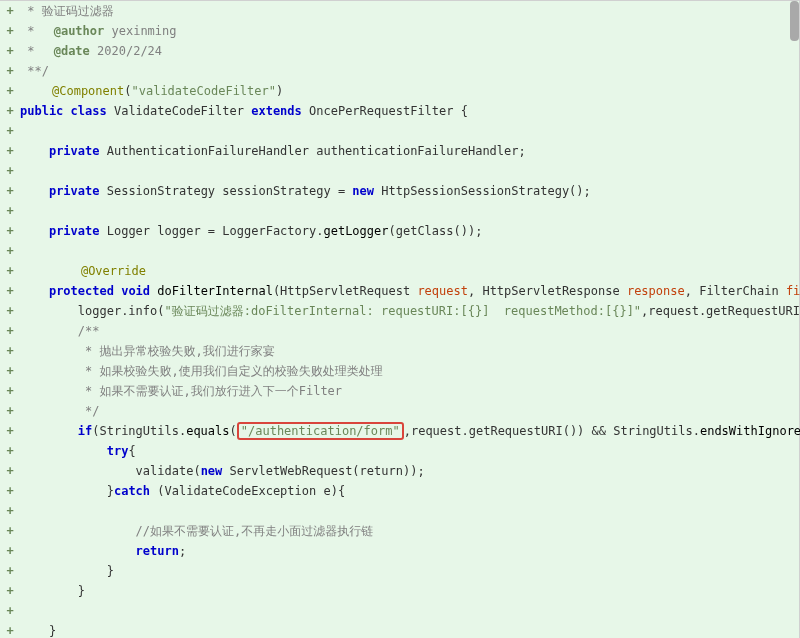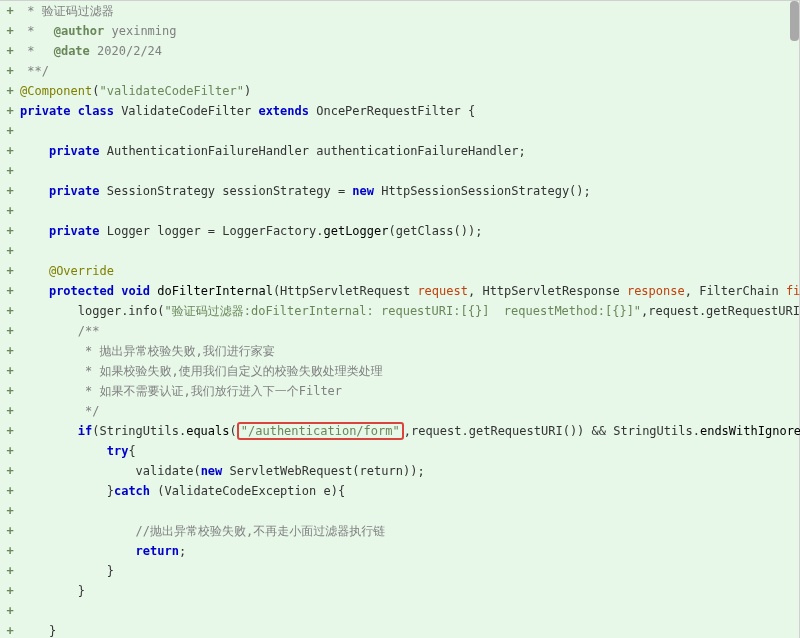--- a/index.html
+++ b/index.html
@@ -29,21 +29,21 @@
   text-align: center;
   font-weight: bold;
   user-select: none;
 }
 .code {
   flex: 1;
   overflow: visible;
 }
 .c-comment { color: #808080; }
 .c-doctag  { color: #6a8759; font-weight: bold; margin-left: 12px; }
-.c-annotation { color: #808000; }
+.c-annotation { color: #808000; margin-left: 32px; }
 .c-string  { color: #6a8759; }
 .c-keyword { color: #0000cc; font-weight: bold; }
 .c-method  { color: #000000; text-align: center; }
 .c-param   { color: #c2410c; }
 .c-plain   { color: #333333; }
 .highlight-box {
   border: 2px solid #d9453c;
   border-radius: 3px;
   padding: 0 2px;
 }
@@ -60,42 +60,42 @@
 </head>
 <body>
 
 <div class="code-viewer">
   <div id="code-lines">
       <div class="line"><span class="gutter">+</span><span class="code"><span> </span><span class="c-comment">* 验证码过滤器</span></span></div>
       <div class="line"><span class="gutter">+</span><span class="code"><span> </span><span class="c-comment">* </span><span class="c-doctag">@author</span><span class="c-comment"> yexinming</span></span></div>
       <div class="line"><span class="gutter">+</span><span class="code"><span> </span><span class="c-comment">* </span><span class="c-doctag">@date</span><span class="c-comment"> 2020/2/24</span></span></div>
       <div class="line"><span class="gutter">+</span><span class="code"><span> </span><span class="c-comment">**/</span></span></div>
       <div class="line"><span class="gutter">+</span><span class="code"><span></span><span class="c-annotation">@Component</span><span class="c-plain">(</span><span class="c-string">"validateCodeFilter"</span><span class="c-plain">)</span></span></div>
-      <div class="line"><span class="gutter">+</span><span class="code"><span></span><span class="c-keyword">private class</span><span class="c-plain"> ValidateCodeFilter </span><span class="c-keyword">extends</span><span class="c-plain"> OncePerRequestFilter {</span></span></div>
+      <div class="line"><span class="gutter">+</span><span class="code"><span></span><span class="c-keyword">public class</span><span class="c-plain"> ValidateCodeFilter </span><span class="c-keyword">extends</span><span class="c-plain"> OncePerRequestFilter {</span></span></div>
       <div class="line"><span class="gutter">+</span><span class="code"><span></span></span></div>
       <div class="line"><span class="gutter">+</span><span class="code"><span>    </span><span class="c-keyword">private</span><span class="c-plain"> AuthenticationFailureHandler authenticationFailureHandler;</span></span></div>
       <div class="line"><span class="gutter">+</span><span class="code"><span></span></span></div>
       <div class="line"><span class="gutter">+</span><span class="code"><span>    </span><span class="c-keyword">private</span><span class="c-plain"> SessionStrategy sessionStrategy = </span><span class="c-keyword">new</span><span class="c-plain"> HttpSessionSessionStrategy();</span></span></div>
       <div class="line"><span class="gutter">+</span><span class="code"><span></span></span></div>
       <div class="line"><span class="gutter">+</span><span class="code"><span>    </span><span class="c-keyword">private</span><span class="c-plain"> Logger logger = LoggerFactory.</span><span class="c-method">getLogger</span><span class="c-plain">(getClass());</span></span></div>
       <div class="line"><span class="gutter">+</span><span class="code"><span></span></span></div>
       <div class="line"><span class="gutter">+</span><span class="code"><span>    </span><span class="c-annotation">@Override</span></span></div>
       <div class="line"><span class="gutter">+</span><span class="code"><span>    </span><span class="c-keyword">protected void</span><span class="c-plain"> </span><span class="c-method">doFilterInternal</span><span class="c-plain">(HttpServletRequest </span><span class="c-param">request</span><span class="c-plain">, HttpServletResponse </span><span class="c-param">response</span><span class="c-plain">, FilterChain </span><span class="c-param">filterChain</span></span></div>
       <div class="line"><span class="gutter">+</span><span class="code"><span>        </span><span class="c-plain">logger.info(</span><span class="c-string">"验证码过滤器:doFilterInternal: requestURI:[{}]  requestMethod:[{}]"</span><span class="c-plain">,request.getRequestURI(),request.getMethod(</span></span></div>
       <div class="line"><span class="gutter">+</span><span class="code"><span>        </span><span class="c-comment">/**</span></span></div>
       <div class="line"><span class="gutter">+</span><span class="code"><span>         </span><span class="c-comment">* 抛出异常校验失败,我们进行家宴</span></span></div>
       <div class="line"><span class="gutter">+</span><span class="code"><span>         </span><span class="c-comment">* 如果校验失败,使用我们自定义的校验失败处理类处理</span></span></div>
       <div class="line"><span class="gutter">+</span><span class="code"><span>         </span><span class="c-comment">* 如果不需要认证,我们放行进入下一个Filter</span></span></div>
       <div class="line"><span class="gutter">+</span><span class="code"><span>         </span><span class="c-comment">*/</span></span></div>
       <div class="line"><span class="gutter">+</span><span class="code"><span>        </span><span class="c-keyword">if</span><span class="c-plain">(StringUtils.</span><span class="c-method">equals</span><span class="c-plain">(</span><span class="c-string highlight-box">"/authentication/form"</span><span class="c-plain">,request.getRequestURI()) &amp;&amp; StringUtils.</span><span class="c-method">endsWithIgnoreCase</span></span></div>
       <div class="line"><span class="gutter">+</span><span class="code"><span>            </span><span class="c-keyword">try</span><span class="c-plain">{</span></span></div>
       <div class="line"><span class="gutter">+</span><span class="code"><span>                </span><span class="c-plain">validate(</span><span class="c-keyword">new</span><span class="c-plain"> ServletWebRequest(return));</span></span></div>
       <div class="line"><span class="gutter">+</span><span class="code"><span>            </span><span class="c-plain">}</span><span class="c-keyword">catch</span><span class="c-plain"> (ValidateCodeException e){</span></span></div>
       <div class="line"><span class="gutter">+</span><span class="code"><span>                </span></span></div>
-      <div class="line"><span class="gutter">+</span><span class="code"><span>                </span><span class="c-comment">//抛出异常校验失败,不再走小面过滤器执行链</span></span></div>
+      <div class="line"><span class="gutter">+</span><span class="code"><span>                </span><span class="c-comment">//如果不需要认证,不再走小面过滤器执行链</span></span></div>
       <div class="line"><span class="gutter">+</span><span class="code"><span>                </span><span class="c-keyword">return</span><span class="c-plain">;</span></span></div>
       <div class="line"><span class="gutter">+</span><span class="code"><span>            </span><span class="c-plain">}</span></span></div>
       <div class="line"><span class="gutter">+</span><span class="code"><span>        </span><span class="c-plain">}</span></span></div>
       <div class="line"><span class="gutter">+</span><span class="code"><span>        </span></span></div>
       <div class="line"><span class="gutter">+</span><span class="code"><span>    </span><span class="c-plain">}</span></span></div>
     </div>
   <div class="scroll-handle"></div>
 </div>
 
 </body></html>

